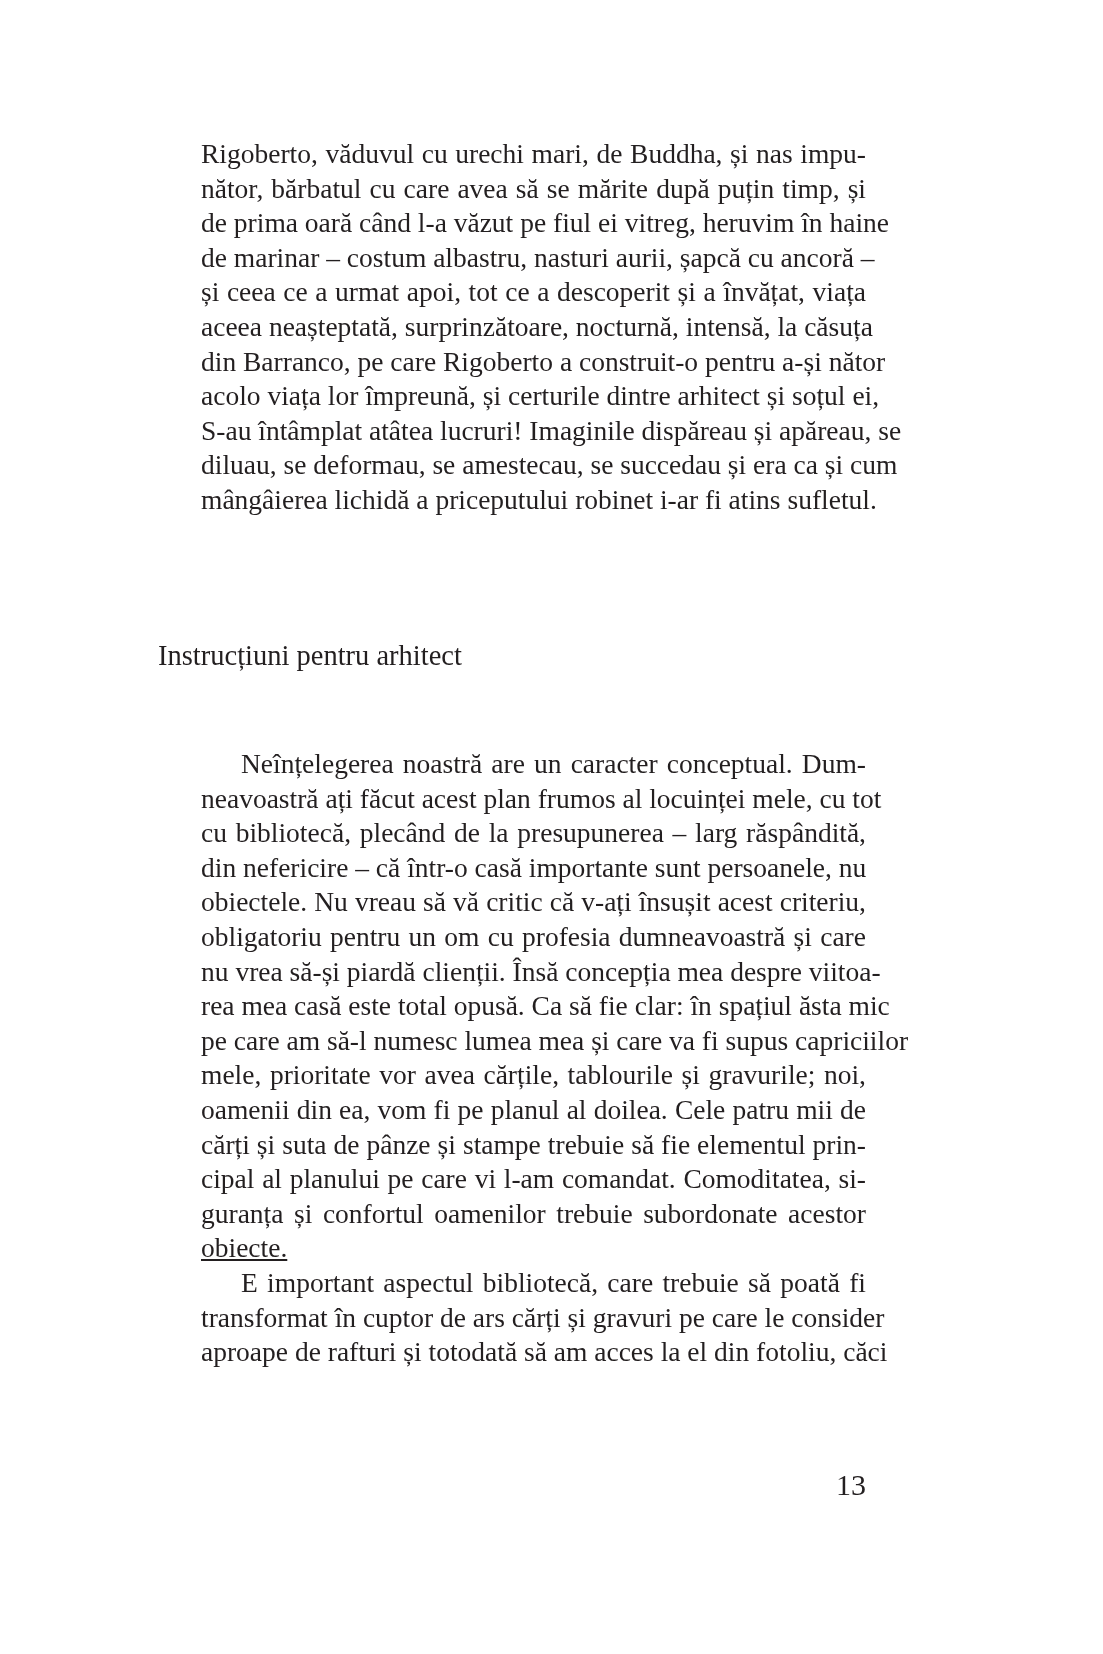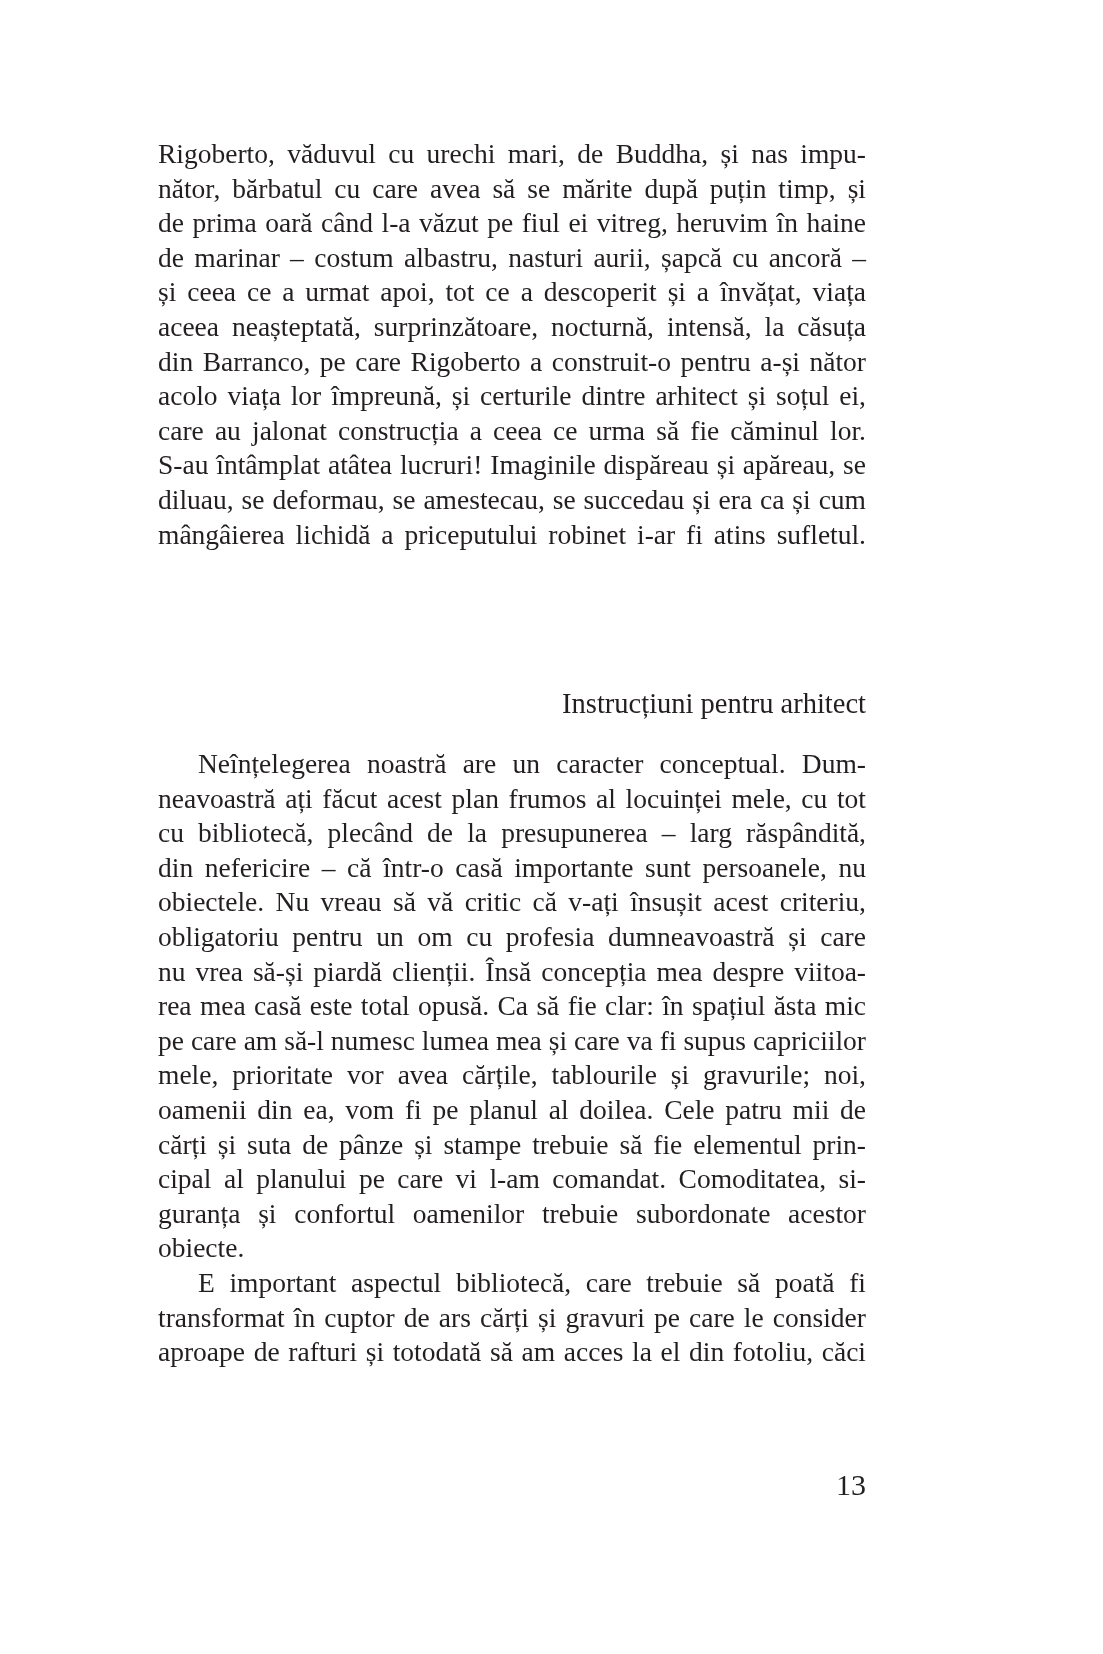--- a/index.html
+++ b/index.html
@@ -1,44 +1,43 @@
 <!DOCTYPE html>
 <html><head>
 <meta charset="utf-8">
 <style>
   html, body { margin:0; padding:0; background:#ffffff; }
   body { width:1103px; height:1654px; position:relative; overflow:hidden;
          font-family:"Liberation Serif", "DejaVu Serif", serif; color:#231f20; }
   .page { position:absolute; left:0; top:0; width:1103px; height:1654px; }
   .column { position:absolute; left:158px; width:708px; }
   .line { display:block; height:34.6px; line-height:34.6px; font-size:27.5px;
-          white-space:nowrap; text-align:justify; text-align-last:justify; }
-  .line.last { text-align-last:left; }
+          white-space:nowrap; text-align:justify; text-align-last:justify;margin-left:43px; }
+  .line.last { text-align-last:left;text-decoration:underline; }
   .line.indent { padding-left:40px; }
   #block1 { top:137px; }
-  #heading { position:absolute; left:158px; width:708px; top:638px; text-align:right;
-             font-size:28.5px; line-height:36px;margin-top:48px; }
+  #heading { position:absolute; left:158px; width:708px; top:638px; text-align:left;
+             font-size:28.5px; line-height:36px; }
   #block2 { top:747px; }
   #pagenum { position:absolute; right:237px; top:1468px; font-size:30px; line-height:34px; }
 </style>
 </head>
 <body>
 
 <div class="page">
 
   <div class="column" id="block1">
     <span class="line">Rigoberto, văduvul cu urechi mari, de Buddha, și nas impu-</span>
     <span class="line">nător, bărbatul cu care avea să se mărite după puțin timp, și</span>
     <span class="line">de prima oară când l-a văzut pe fiul ei vitreg, heruvim în haine</span>
     <span class="line">de marinar – costum albastru, nasturi aurii, șapcă cu ancoră –</span>
     <span class="line">și ceea ce a urmat apoi, tot ce a descoperit și a învățat, viața</span>
     <span class="line">aceea neașteptată, surprinzătoare, nocturnă, intensă, la căsuța</span>
     <span class="line">din Barranco, pe care Rigoberto a construit-o pentru a-și nător</span>
     <span class="line">acolo viața lor împreună, și certurile dintre arhitect și soțul ei,</span>
-    <span class="line">care au jalonat construcția a ceea ce urma să fie căminul lor.</span>
     <span class="line">S-au întâmplat atâtea lucruri! Imaginile dispăreau și apăreau, se</span>
     <span class="line">diluau, se deformau, se amestecau, se succedau și era ca și cum</span>
     <span class="line">mângâierea lichidă a priceputului robinet i-ar fi atins sufletul.</span>
   </div>
 
   <div id="heading">Instrucțiuni pentru arhitect</div>
 
   <div class="column" id="block2">
     <div>
       <span class="line indent">Neînțelegerea noastră are un caracter conceptual. Dum-</span>

